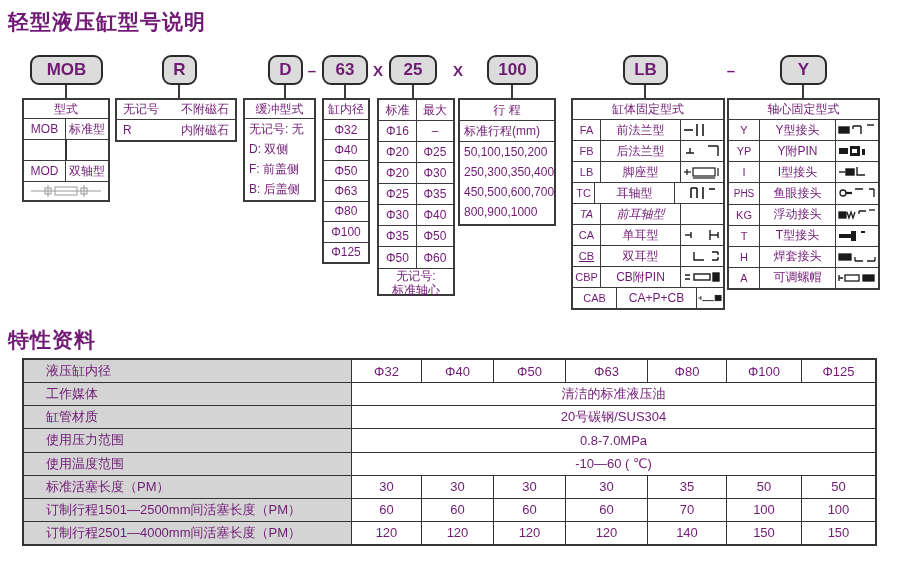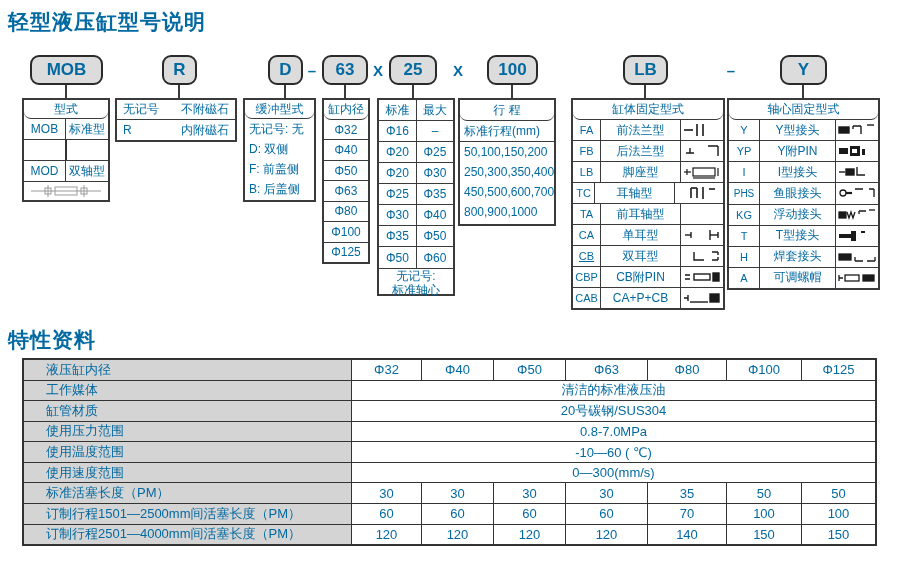--- a/index.html
+++ b/index.html
@@ -1,26 +1,26 @@
 <!DOCTYPE html>
 <html><head>
 <meta charset="utf-8">
 <style>
   html,body{margin:0;padding:0;background:#fff;}
   .canvas{position:relative;width:900px;height:571px;background:#fff;overflow:hidden;
-          font-family:"Liberation Sans","DejaVu Sans",sans-serif;color:#0369a1;}
+          font-family:"Liberation Sans","DejaVu Sans",sans-serif;color:#701a75;}
   .h1{position:absolute;font-weight:bold;font-size:21px;letter-spacing:1px;}
   .code-box{position:absolute;height:30px;background:#dcdcdc;border:2px solid #2a2a2a;border-radius:9px;
             display:flex;align-items:center;justify-content:center;font-weight:bold;font-size:17px;box-sizing:border-box;}
   .sep{position:absolute;height:30px;display:flex;align-items:center;justify-content:center;
        font-weight:bold;font-size:15px;}
   .conn{position:absolute;width:2px;height:13px;background:#3a3a3a;top:85px;}
   .tbl{position:absolute;border:2px solid #3a3a3a;box-sizing:border-box;background:#fff;font-size:12px;
        display:flex;flex-direction:column;}
-  .hd{border-bottom:1px solid #3a3a3a;display:flex;align-items:center;justify-content:center;flex:none;box-sizing:border-box;border-radius:7px;}
+  .hd{border-bottom:1px solid #3a3a3a;display:flex;align-items:center;justify-content:center;flex:none;box-sizing:border-box;}
   .row{display:flex;border-bottom:1px solid #3a3a3a;box-sizing:border-box;flex:none;}
   .row.last{border-bottom:none;}
   .cell{display:flex;align-items:center;justify-content:center;box-sizing:border-box;overflow:hidden;}
   .cr{border-right:1px solid #3a3a3a;}
   .txtline{display:flex;align-items:center;padding-left:4px;box-sizing:border-box;flex:none;}
   .between{justify-content:space-between;padding:0 6px;}
   .vline{width:2px;height:100%;background:#333;margin:0 auto;}
   
   .spec-tbl{position:absolute;left:22px;top:358px;width:855px;height:188px;border:2px solid #333;
             box-sizing:border-box;display:flex;flex-direction:column;font-size:13px;}
@@ -239,21 +239,21 @@
             <g stroke="#1a1a1a" stroke-width="1.6" fill="none">
               <line x1="12" y1="3" x2="12" y2="13"></line>
               <line x1="18" y1="3" x2="18" y2="13"></line>
               <line x1="12" y1="3" x2="18" y2="3"></line>
               <line x1="24" y1="2" x2="24" y2="14"></line>
               <line x1="30" y1="4" x2="36" y2="4"></line>
             </g>
           </svg>
       </div>
     </div>
-    <div class="row" style="flex:1;">
+    <div class="row" style="flex:1;font-style:italic;">
       <div class="cell cr small" style="width:28px;">TA</div>
       <div class="cell cr" style="width:80px;">前耳轴型</div>
       <div class="cell" style="flex:1;"></div>
     </div>
     <div class="row" style="flex:1;">
       <div class="cell cr small" style="width:28px;">CA</div>
       <div class="cell cr" style="width:80px;">单耳型</div>
       <div class="cell" style="flex:1;">
         <svg width="40" height="16" viewBox="0 0 40 16">
             <g stroke="#1a1a1a" stroke-width="1.4" fill="none">
@@ -285,21 +285,21 @@
         <svg width="40" height="16" viewBox="0 0 40 16">
             <g stroke="#1a1a1a" stroke-width="1.4" fill="none">
               <path d="M3 6 h5 M3 10 h5"></path>
               <rect x="12" y="5" width="16" height="6"></rect>
               <rect x="31" y="4" width="6" height="8" fill="#1a1a1a"></rect>
             </g>
           </svg>
       </div>
     </div>
     <div class="row last" style="flex:1;">
-      <div class="cell cr small" style="width:28px;">CAB</div>
+      <div class="cell cr small" style="width:44px;">CAB</div>
       <div class="cell cr" style="width:80px;">CA+P+CB</div>
       <div class="cell" style="flex:1;">
         <svg width="40" height="16" viewBox="0 0 40 16">
             <g stroke="#1a1a1a" stroke-width="1.4" fill="none">
               <path d="M2 8 h4 M6 5 v6"></path>
               <line x1="8" y1="12" x2="26" y2="12"></line>
               <rect x="28" y="4" width="9" height="8" fill="#1a1a1a"></rect>
             </g>
           </svg>
       </div>
@@ -436,24 +436,20 @@
       <div class="spec-label">缸管材质</div>
       <div class="spec-span">20号碳钢/SUS304</div>
     </div>
     <div class="spec-row">
       <div class="spec-label">使用压力范围</div>
       <div class="spec-span">0.8-7.0MPa</div>
     </div>
     <div class="spec-row">
       <div class="spec-label">使用温度范围</div>
       <div class="spec-span">-10—60 ( ℃)</div>
-    </div>
-    <div class="spec-row">
-      <div class="spec-label">使用速度范围</div>
-      <div class="spec-span">0—300(mm/s)</div>
     </div>
     <div class="spec-row">
       <div class="spec-label">标准活塞长度（PM）</div>
       <div class="spec-val c0">30</div>
       <div class="spec-val c1">30</div>
       <div class="spec-val c2">30</div>
       <div class="spec-val c3">30</div>
       <div class="spec-val c4">35</div>
       <div class="spec-val c5">50</div>
       <div class="spec-val lastc">50</div>

